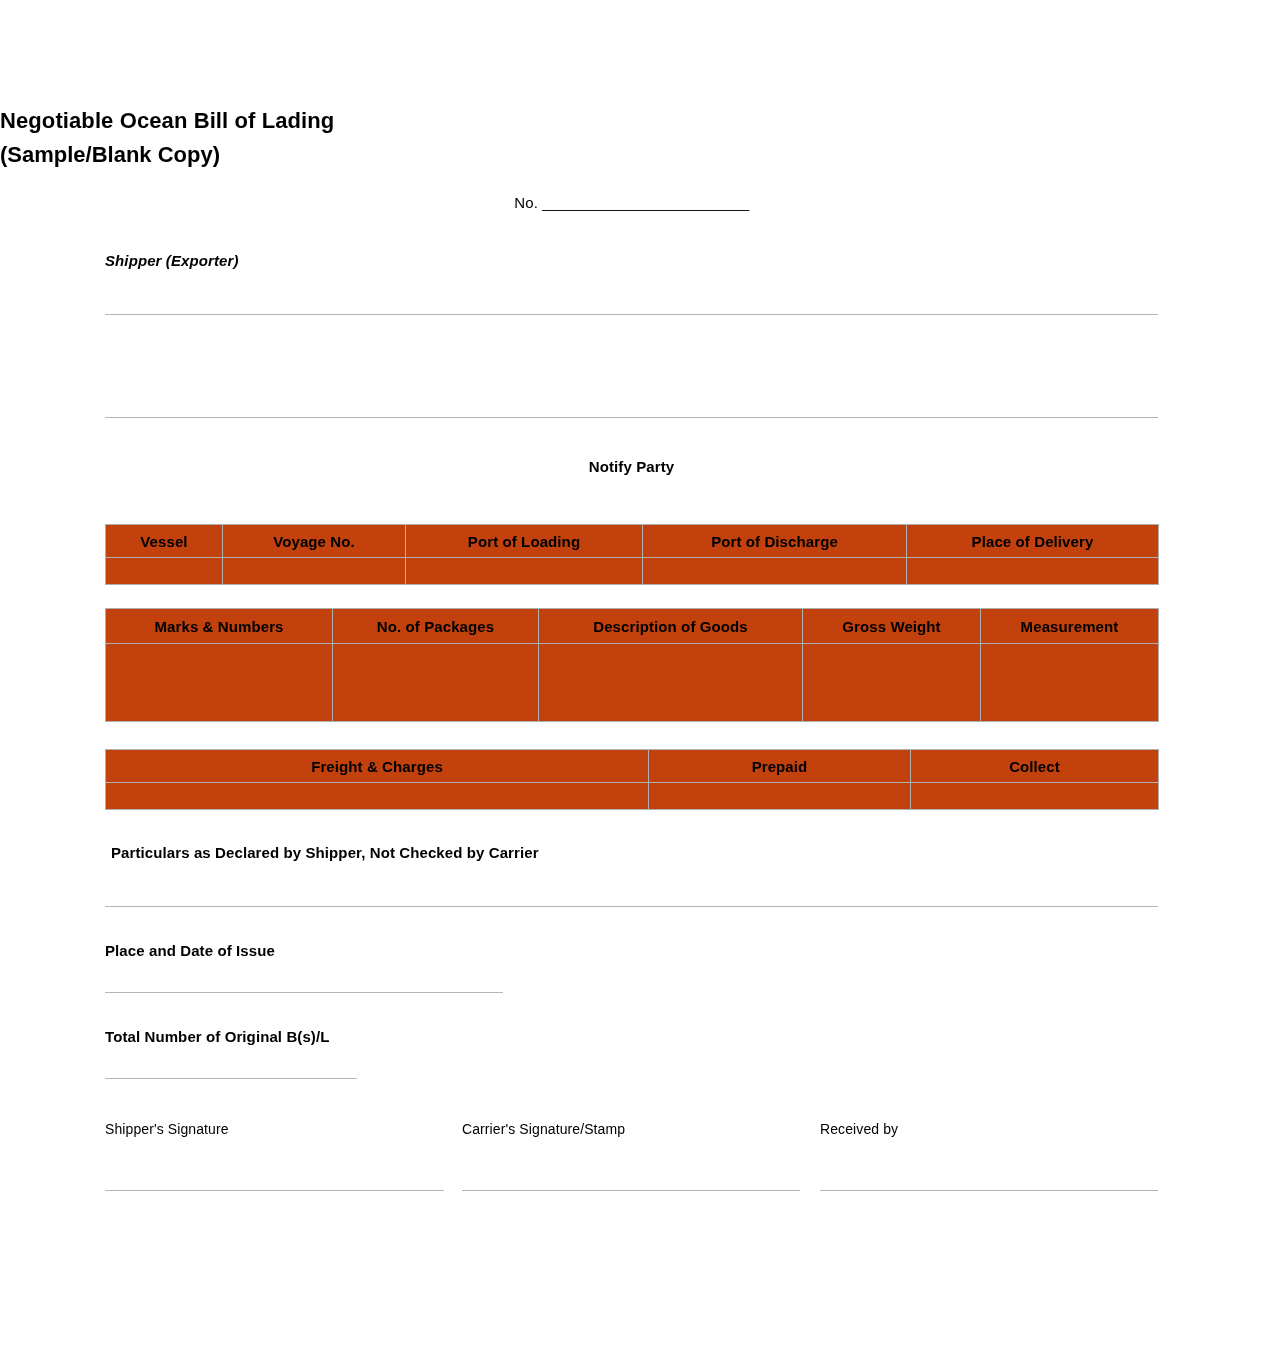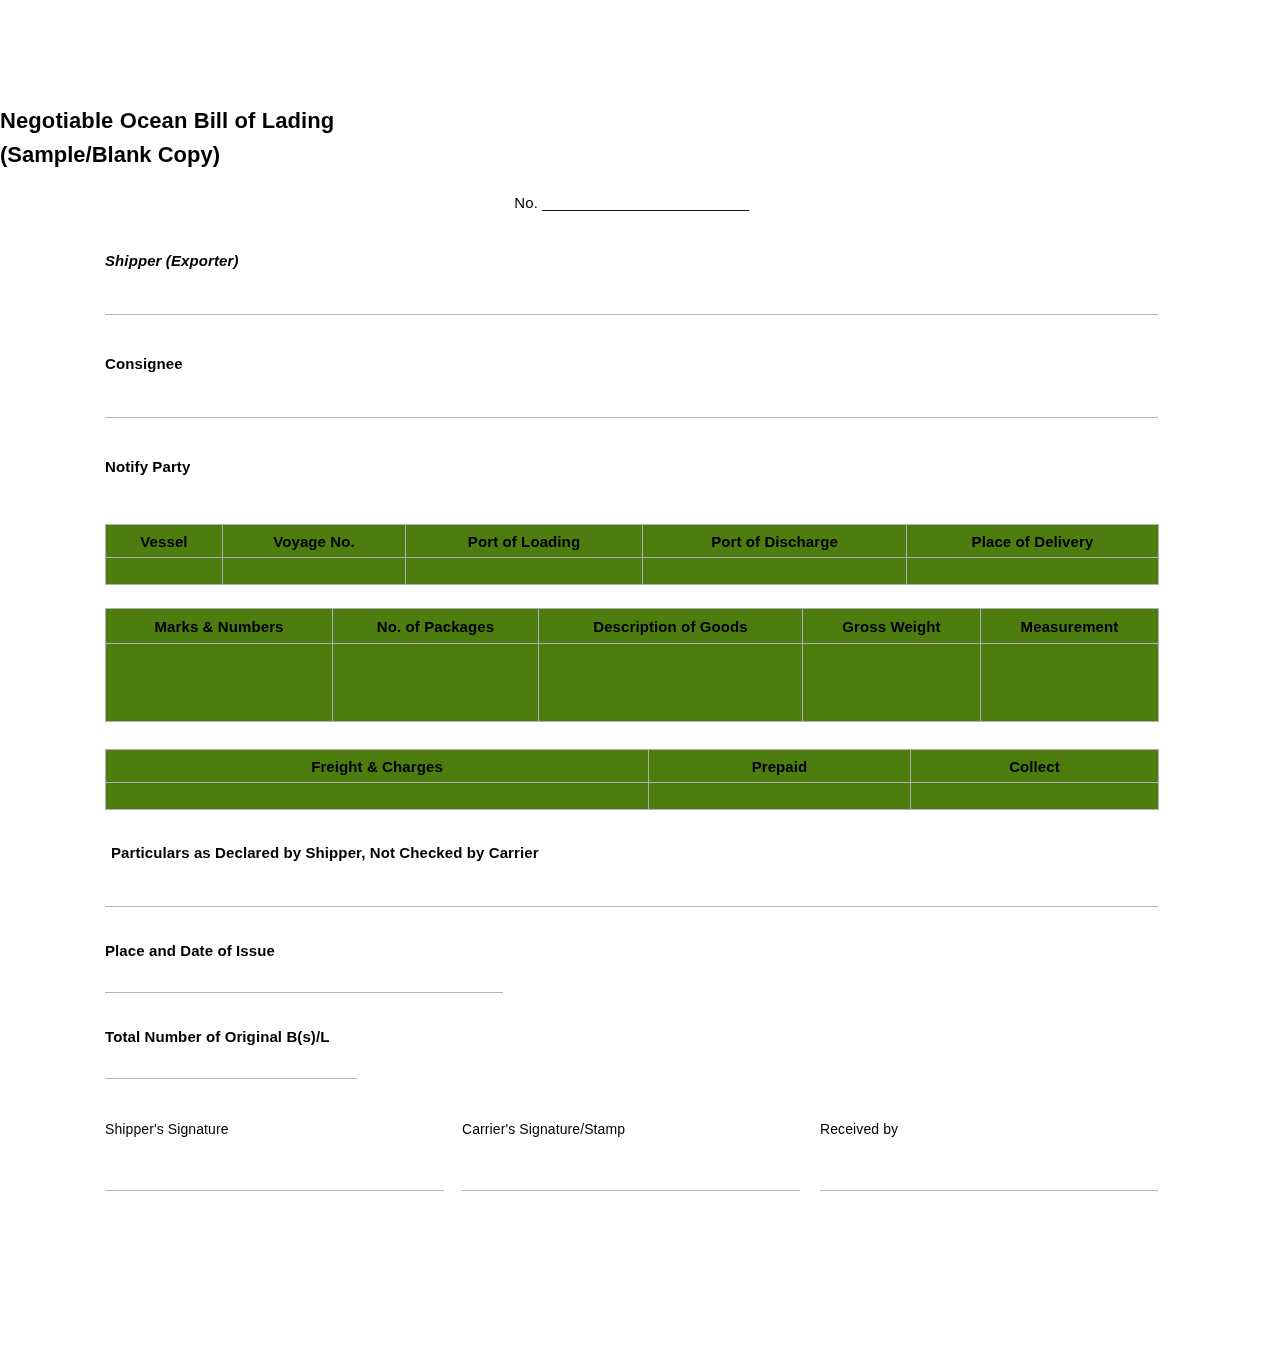--- a/index.html
+++ b/index.html
@@ -73,36 +73,36 @@
     position: absolute;
     left: 105px;
     height: 0;
     border-top: 1px solid #b5b5b5;
   }
 
   #field-shipper  { top: 251px; font-style: italic; }
   #rule-shipper   { top: 314px; width: 1053px; }
   #field-consignee{ top: 354px; }
   #rule-consignee { top: 417px; width: 1053px; }
-  #field-notify   { top: 457px; }
+  #field-notify   { top: 457px; text-align: center; }
 
   #field-particulars { top: 843px; margin-left: 6px; }
   #rule-particulars  { top: 906px; width: 1053px; }
   #field-placedate   { top: 941px; }
   #rule-placedate    { top: 992px; width: 398px; }
   #field-totalbl     { top: 1027px; }
   #rule-totalbl      { top: 1078px; width: 252px; }
 
   
   table.form-table {
     position: absolute;
     left: 105px;
     border-collapse: collapse;
     table-layout: fixed;
-    background: #4d7c0f;
+    background: #c2410c;
   }
   table.form-table th,
   table.form-table td {
     border: 1px solid #b0b0b0;
     padding: 0;
     font-size: 15px;
     vertical-align: middle;
     box-sizing: border-box;
   }
   table.form-table th {
@@ -166,23 +166,20 @@
 
   <div class="no-line">
     <span class="no-label">No.</span><span class="no-blank">__________________________</span>
   </div>
 
   <div class="field" id="field-shipper">
     <div class="field-label">Shipper (Exporter)</div>
   </div>
   <div class="field-rule" id="rule-shipper"></div>
 
-  <div class="field" id="field-consignee">
-    <div class="field-label">Consignee</div>
-  </div>
   <div class="field-rule" id="rule-consignee"></div>
 
   <div class="field" id="field-notify">
     <div class="field-label">Notify Party</div>
   </div>
 
   <table class="form-table" id="table-voyage">
     <colgroup>
       <col style="width:117px">
         <col style="width:183px">

